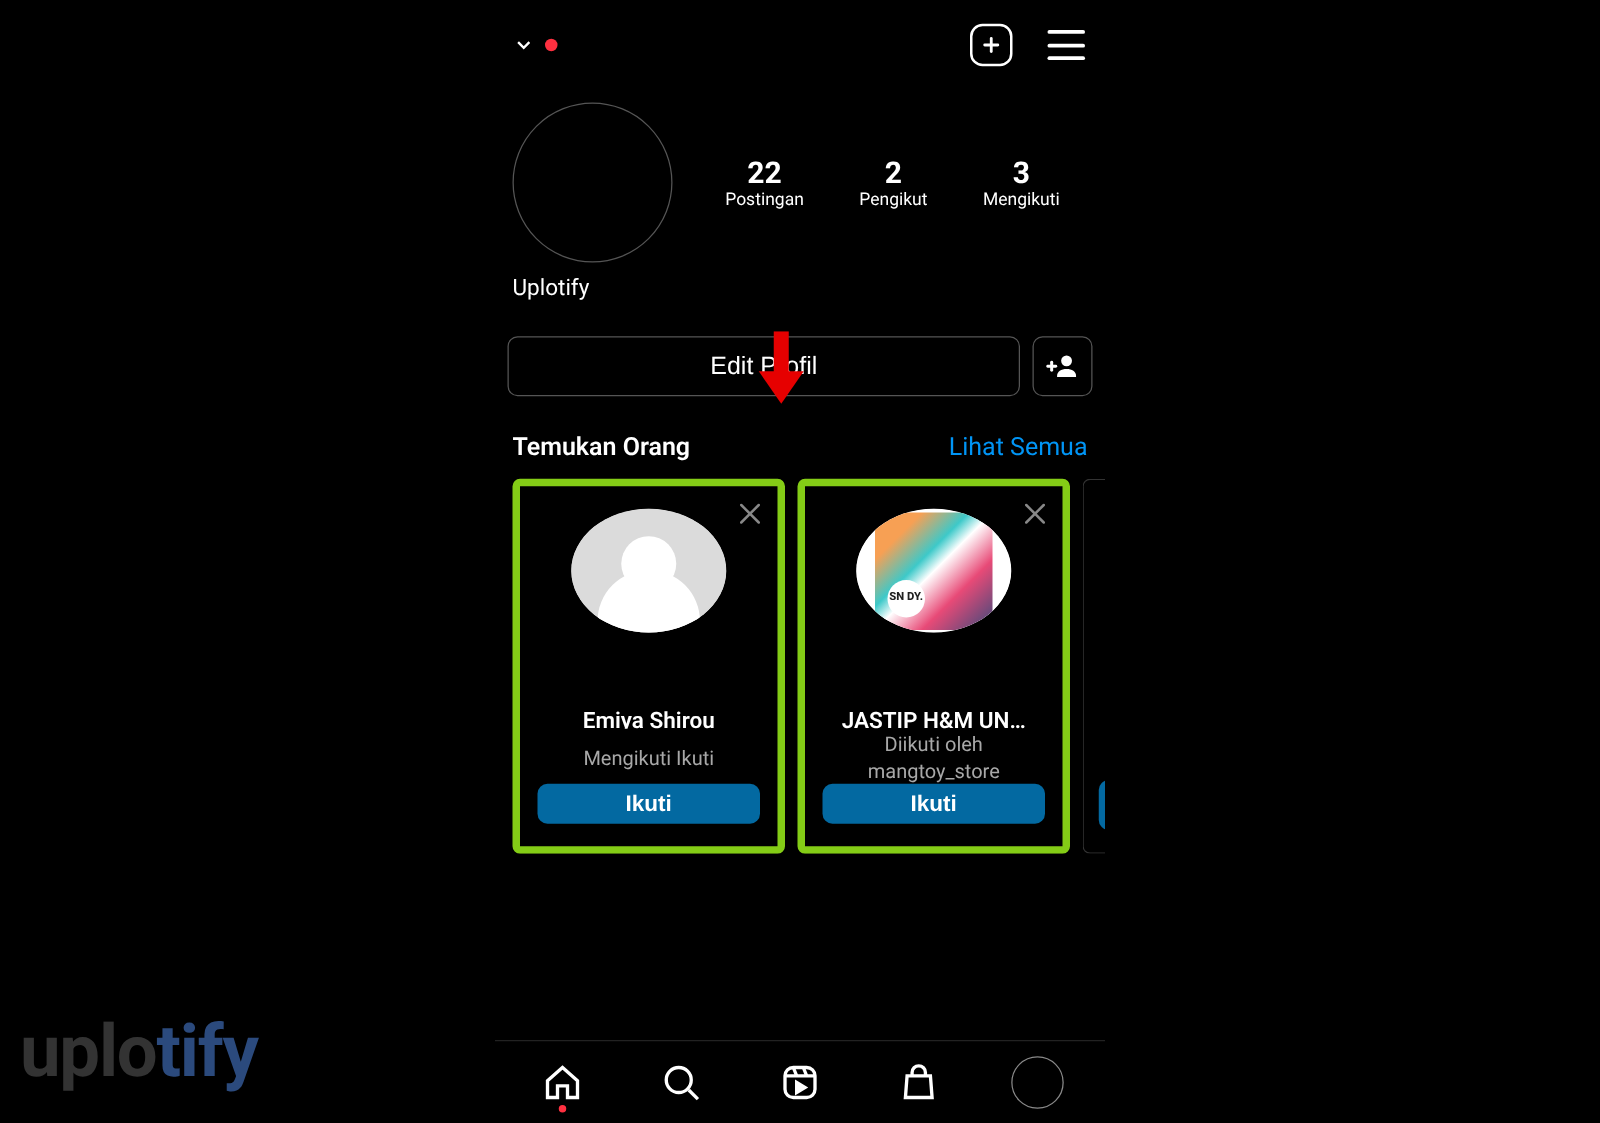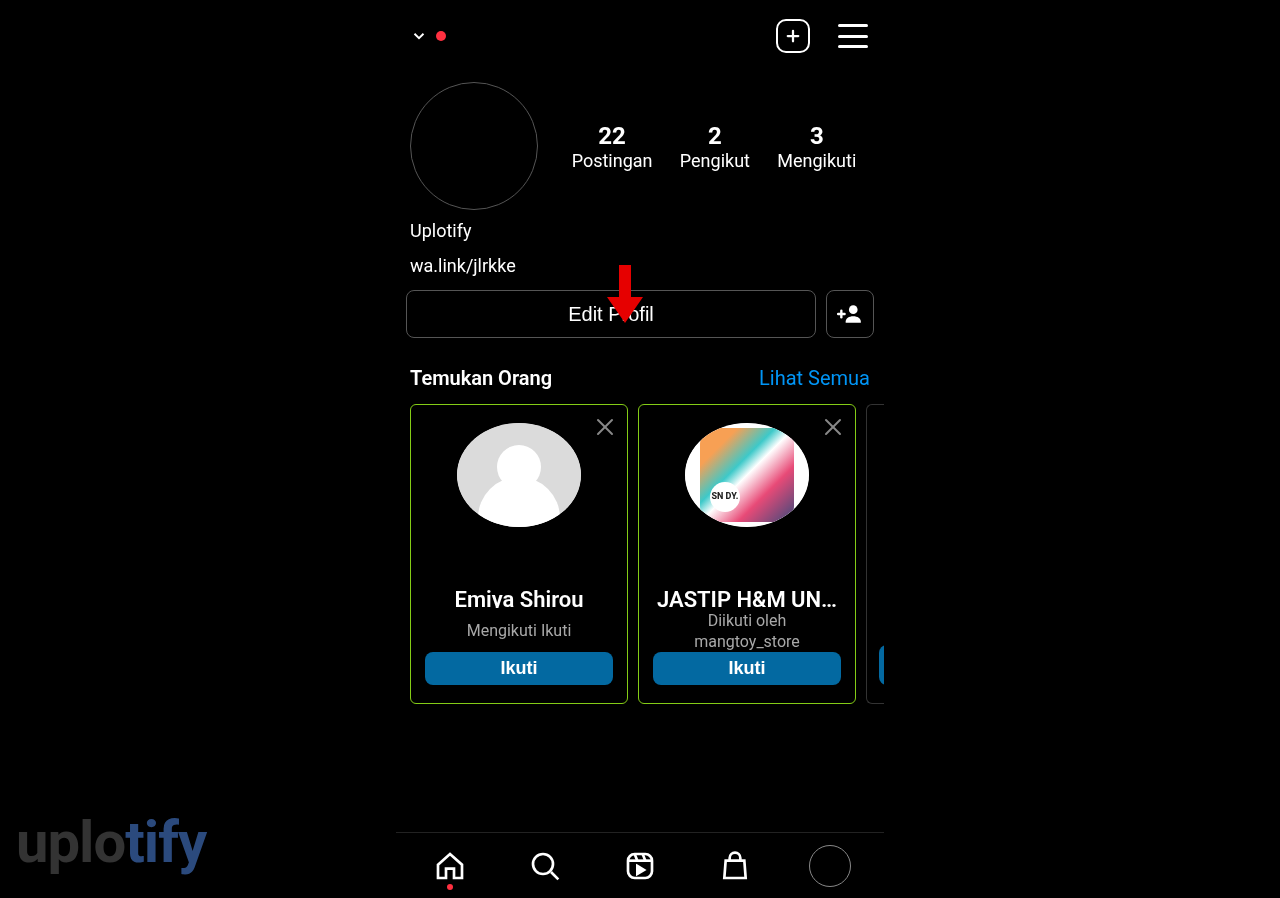--- a/index.html
+++ b/index.html
@@ -64,21 +64,21 @@
     align-items:center;
     padding: 10px 14px 0 14px;
   }
   .avatar-main {
     width: 128px; height: 128px; border-radius:50%; border:1.5px solid #555;
     background:#000; flex-shrink:0;
   }
   .stats { flex:1; display:flex; justify-content:space-around; margin-left: 20px; }
   .stat { text-align:center; }
   .stat-num { font-size: 24px; font-weight:700; }
-  .stat-label { font-size: 18px; font-weight:400; }
+  .stat-label { font-size: 14px; font-weight:400; }
 
   
   .bio { padding: 10px 14px 0 14px; }
   .bio-name { font-size: 18px; font-weight:400; margin-bottom: 14px; }
   .bio-link { font-size: 18px; font-weight:400; color:#fff; }
 
   
   .red-arrow {
     position:absolute; left: 603px; top: 265px; width: 44px; height: 60px;
     pointer-events:none;
@@ -102,33 +102,33 @@
     display:flex; justify-content:space-between; align-items:flex-end;
     padding: 28px 14px 0 14px;
   }
   .discover-title { font-size:20px; font-weight:600; }
   .see-all { font-size:20px; color:#0095f6; cursor:pointer; }
 
   .cards {
     display:flex; gap:10px; padding: 14px 14px 0 14px; overflow:hidden;
   }
   .card {
-    width: 218px; flex-shrink:0; border:1px solid #84cc16; border-radius:6px;
+    width: 218px; flex-shrink:0; border:6px solid #84cc16; border-radius:6px;
     position:relative; padding: 18px 14px 18px 14px; display:flex; flex-direction:column; align-items:center;
     height: 300px;
   }
   .card-close {
     position:absolute; top:10px; right:10px; width:24px; height:24px; cursor:pointer;
     color:#888;
   }
   .card-avatar {
     width:124px; height:124px; border-radius:50%; margin-bottom:14px;
     background:#ddd; overflow:hidden; display:flex; align-items:center; justify-content:center;
   }
-  .card-name { font-size:22px; font-weight:600; text-align:left; max-width:100%; white-space:nowrap; overflow:hidden; text-overflow:ellipsis;margin-top:46px; }
+  .card-name { font-size:18px; font-weight:600; text-align:left; max-width:100%; white-space:nowrap; overflow:hidden; text-overflow:ellipsis;margin-top:46px; }
   .card-sub { font-size:16px; color:#a8a8a8; text-align:center; line-height:1.3; margin-top:4px; min-height:40px; display:flex; align-items:center; }
   .card-follow {
     margin-top:auto; width:100%; height:40px; border:none; border-radius:8px;
     background:#0369a1; color:#fff; font-size:18px; font-weight:700; cursor:pointer;
   }
   .card.partial { width: 28px; padding:0; border-left:1px solid #333; border-top:1px solid #333; border-bottom:1px solid #333; border-right:none; border-radius:6px 0 0 6px; position:relative; }
   .card.partial .card-follow { position:absolute; bottom:18px; left:12px; width:40px; height:40px; }
 
   
   .avatar-placeholder {
@@ -236,21 +236,20 @@
       </div>
       <div class="stat">
         <div class="stat-num">3</div>
         <div class="stat-label">Mengikuti</div>
       </div>
     </div>
   </div>
 
   <div class="bio">
     <div class="bio-name">Uplotify</div>
-    <div class="bio-link">wa.link/jlrkke</div>
   </div>
 
   <div class="edit-row">
     <button class="edit-btn">Edit Profil</button>
     <button class="add-friend-btn">
       <svg width="26" height="26" viewBox="0 0 24 24" fill="#fff">
         <circle cx="15" cy="8" r="4"></circle>
         <path d="M15 14c-4 0-7 2-7 5v1h14v-1c0-3-3-5-7-5z"></path>
         <line x1="4" y1="9" x2="4" y2="15" stroke="#fff" stroke-width="2.2" stroke-linecap="round"></line>
         <line x1="1" y1="12" x2="7" y2="12" stroke="#fff" stroke-width="2.2" stroke-linecap="round"></line>

